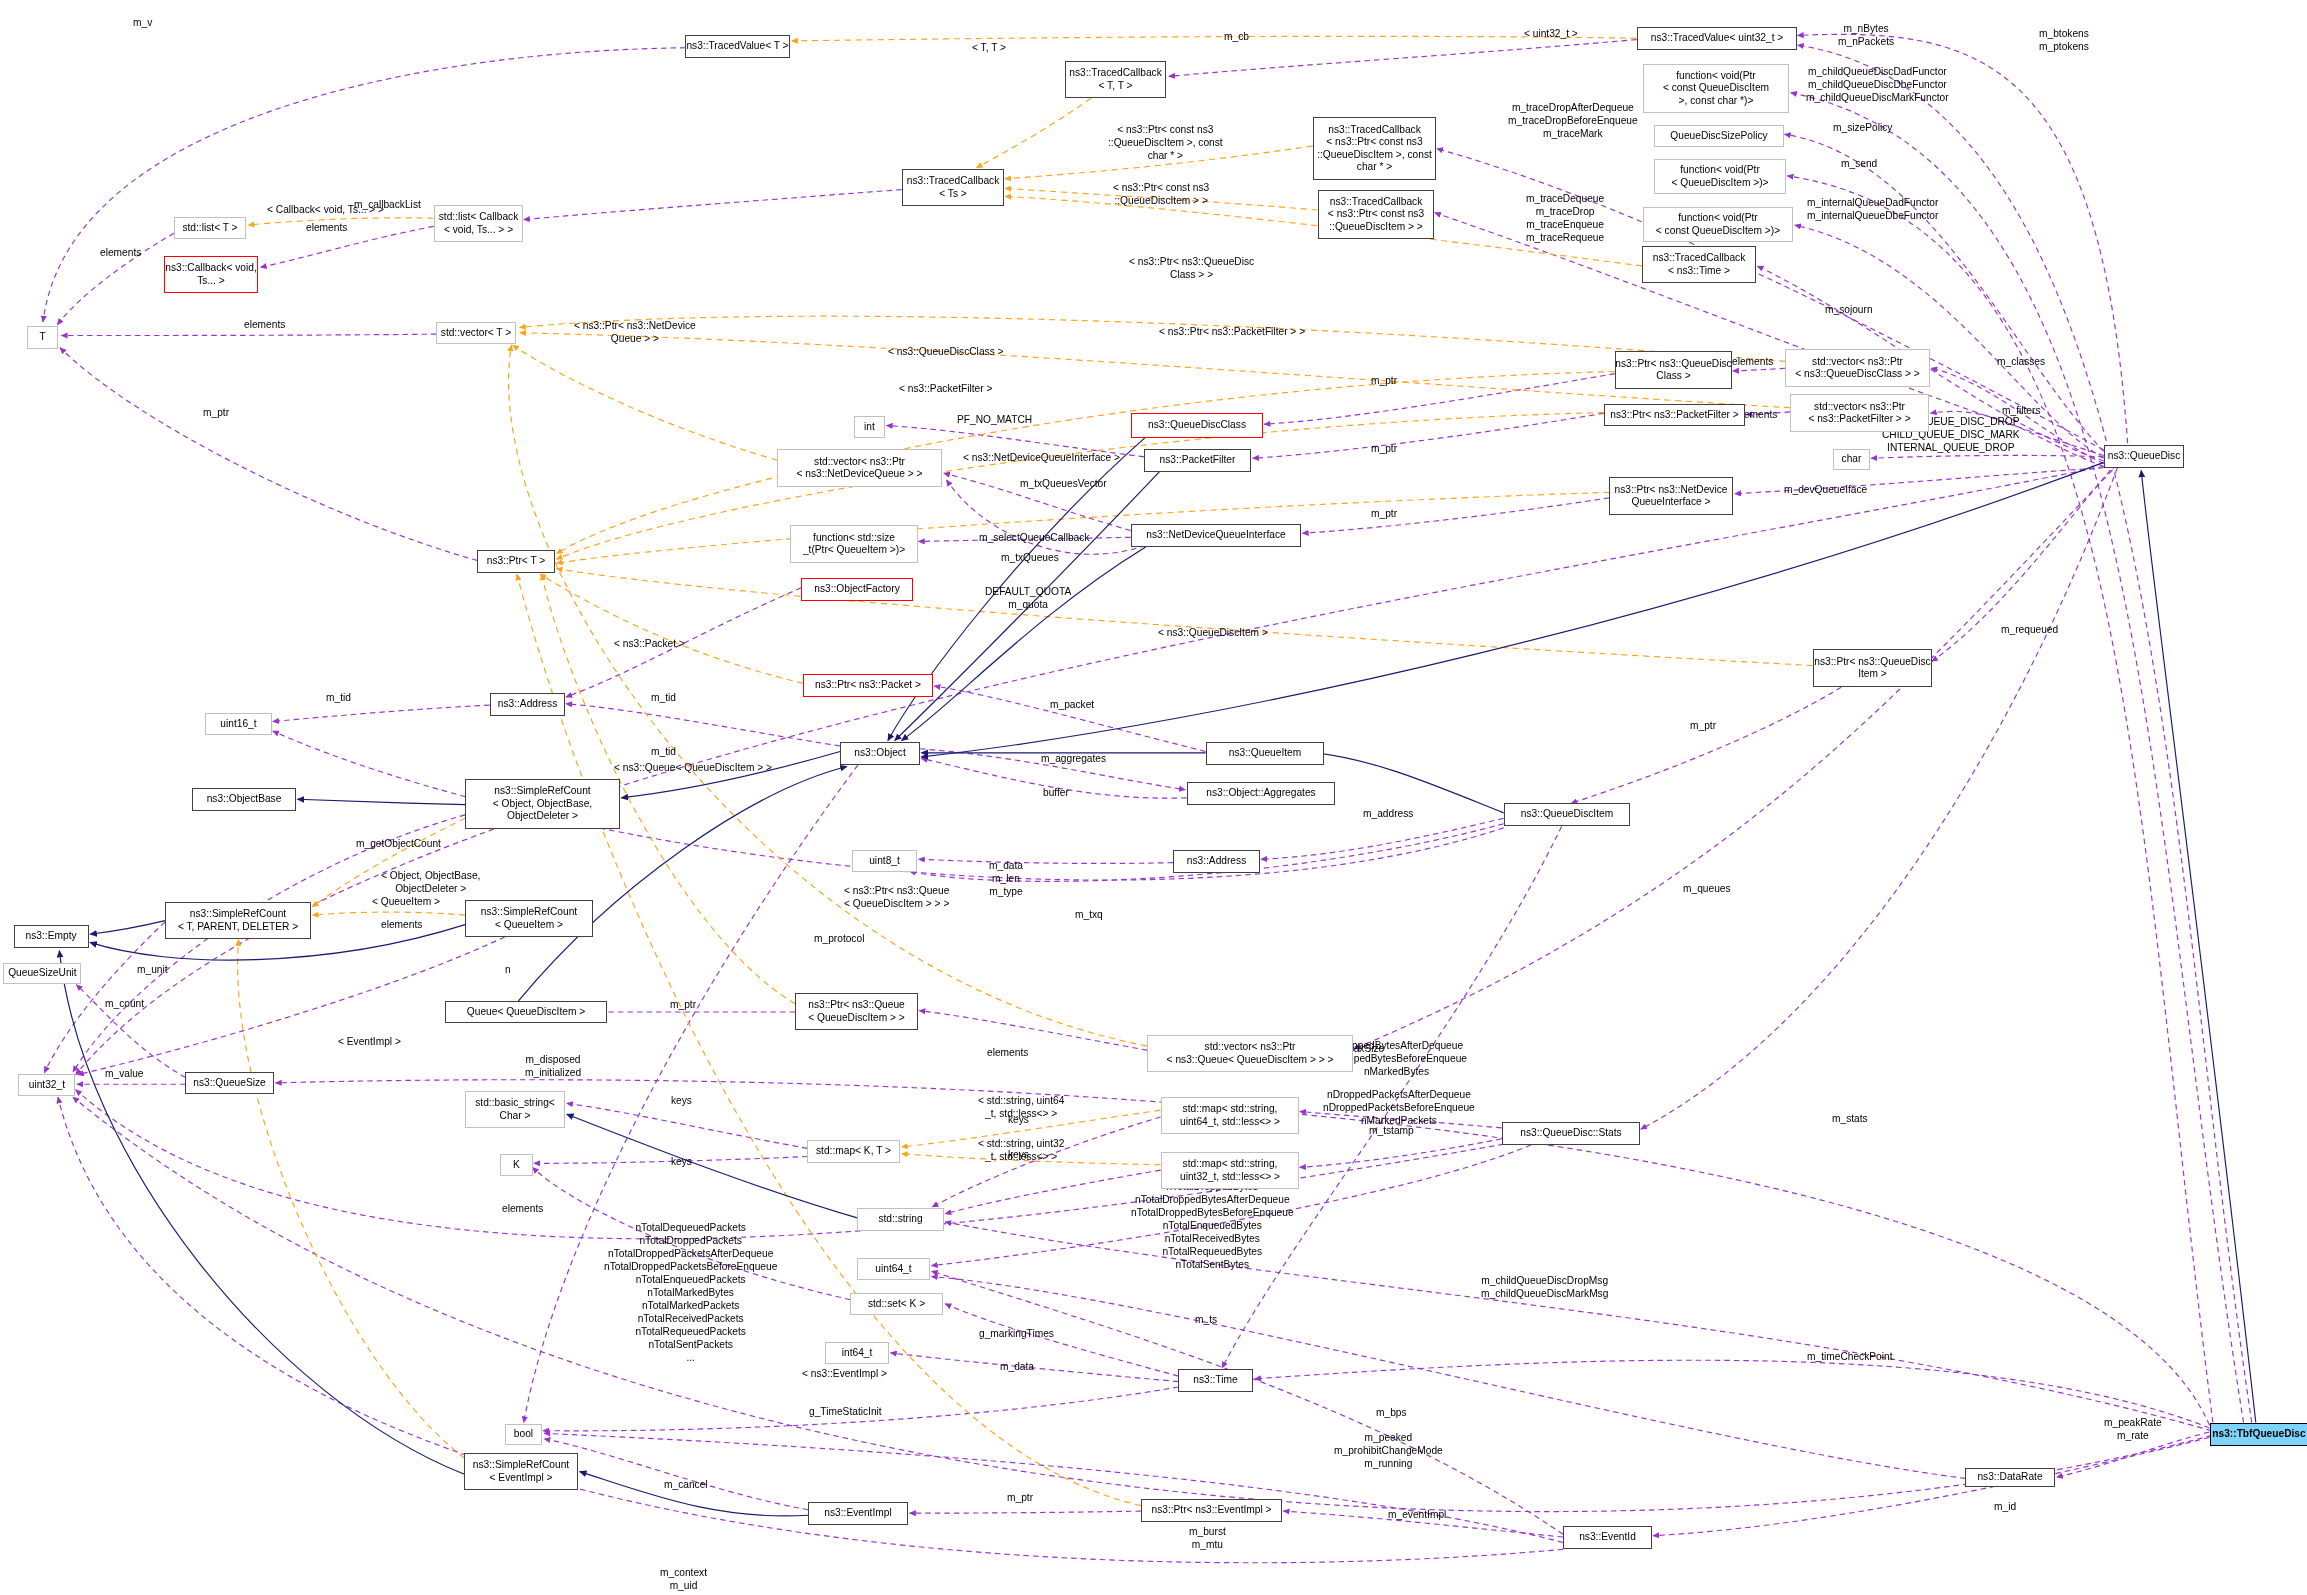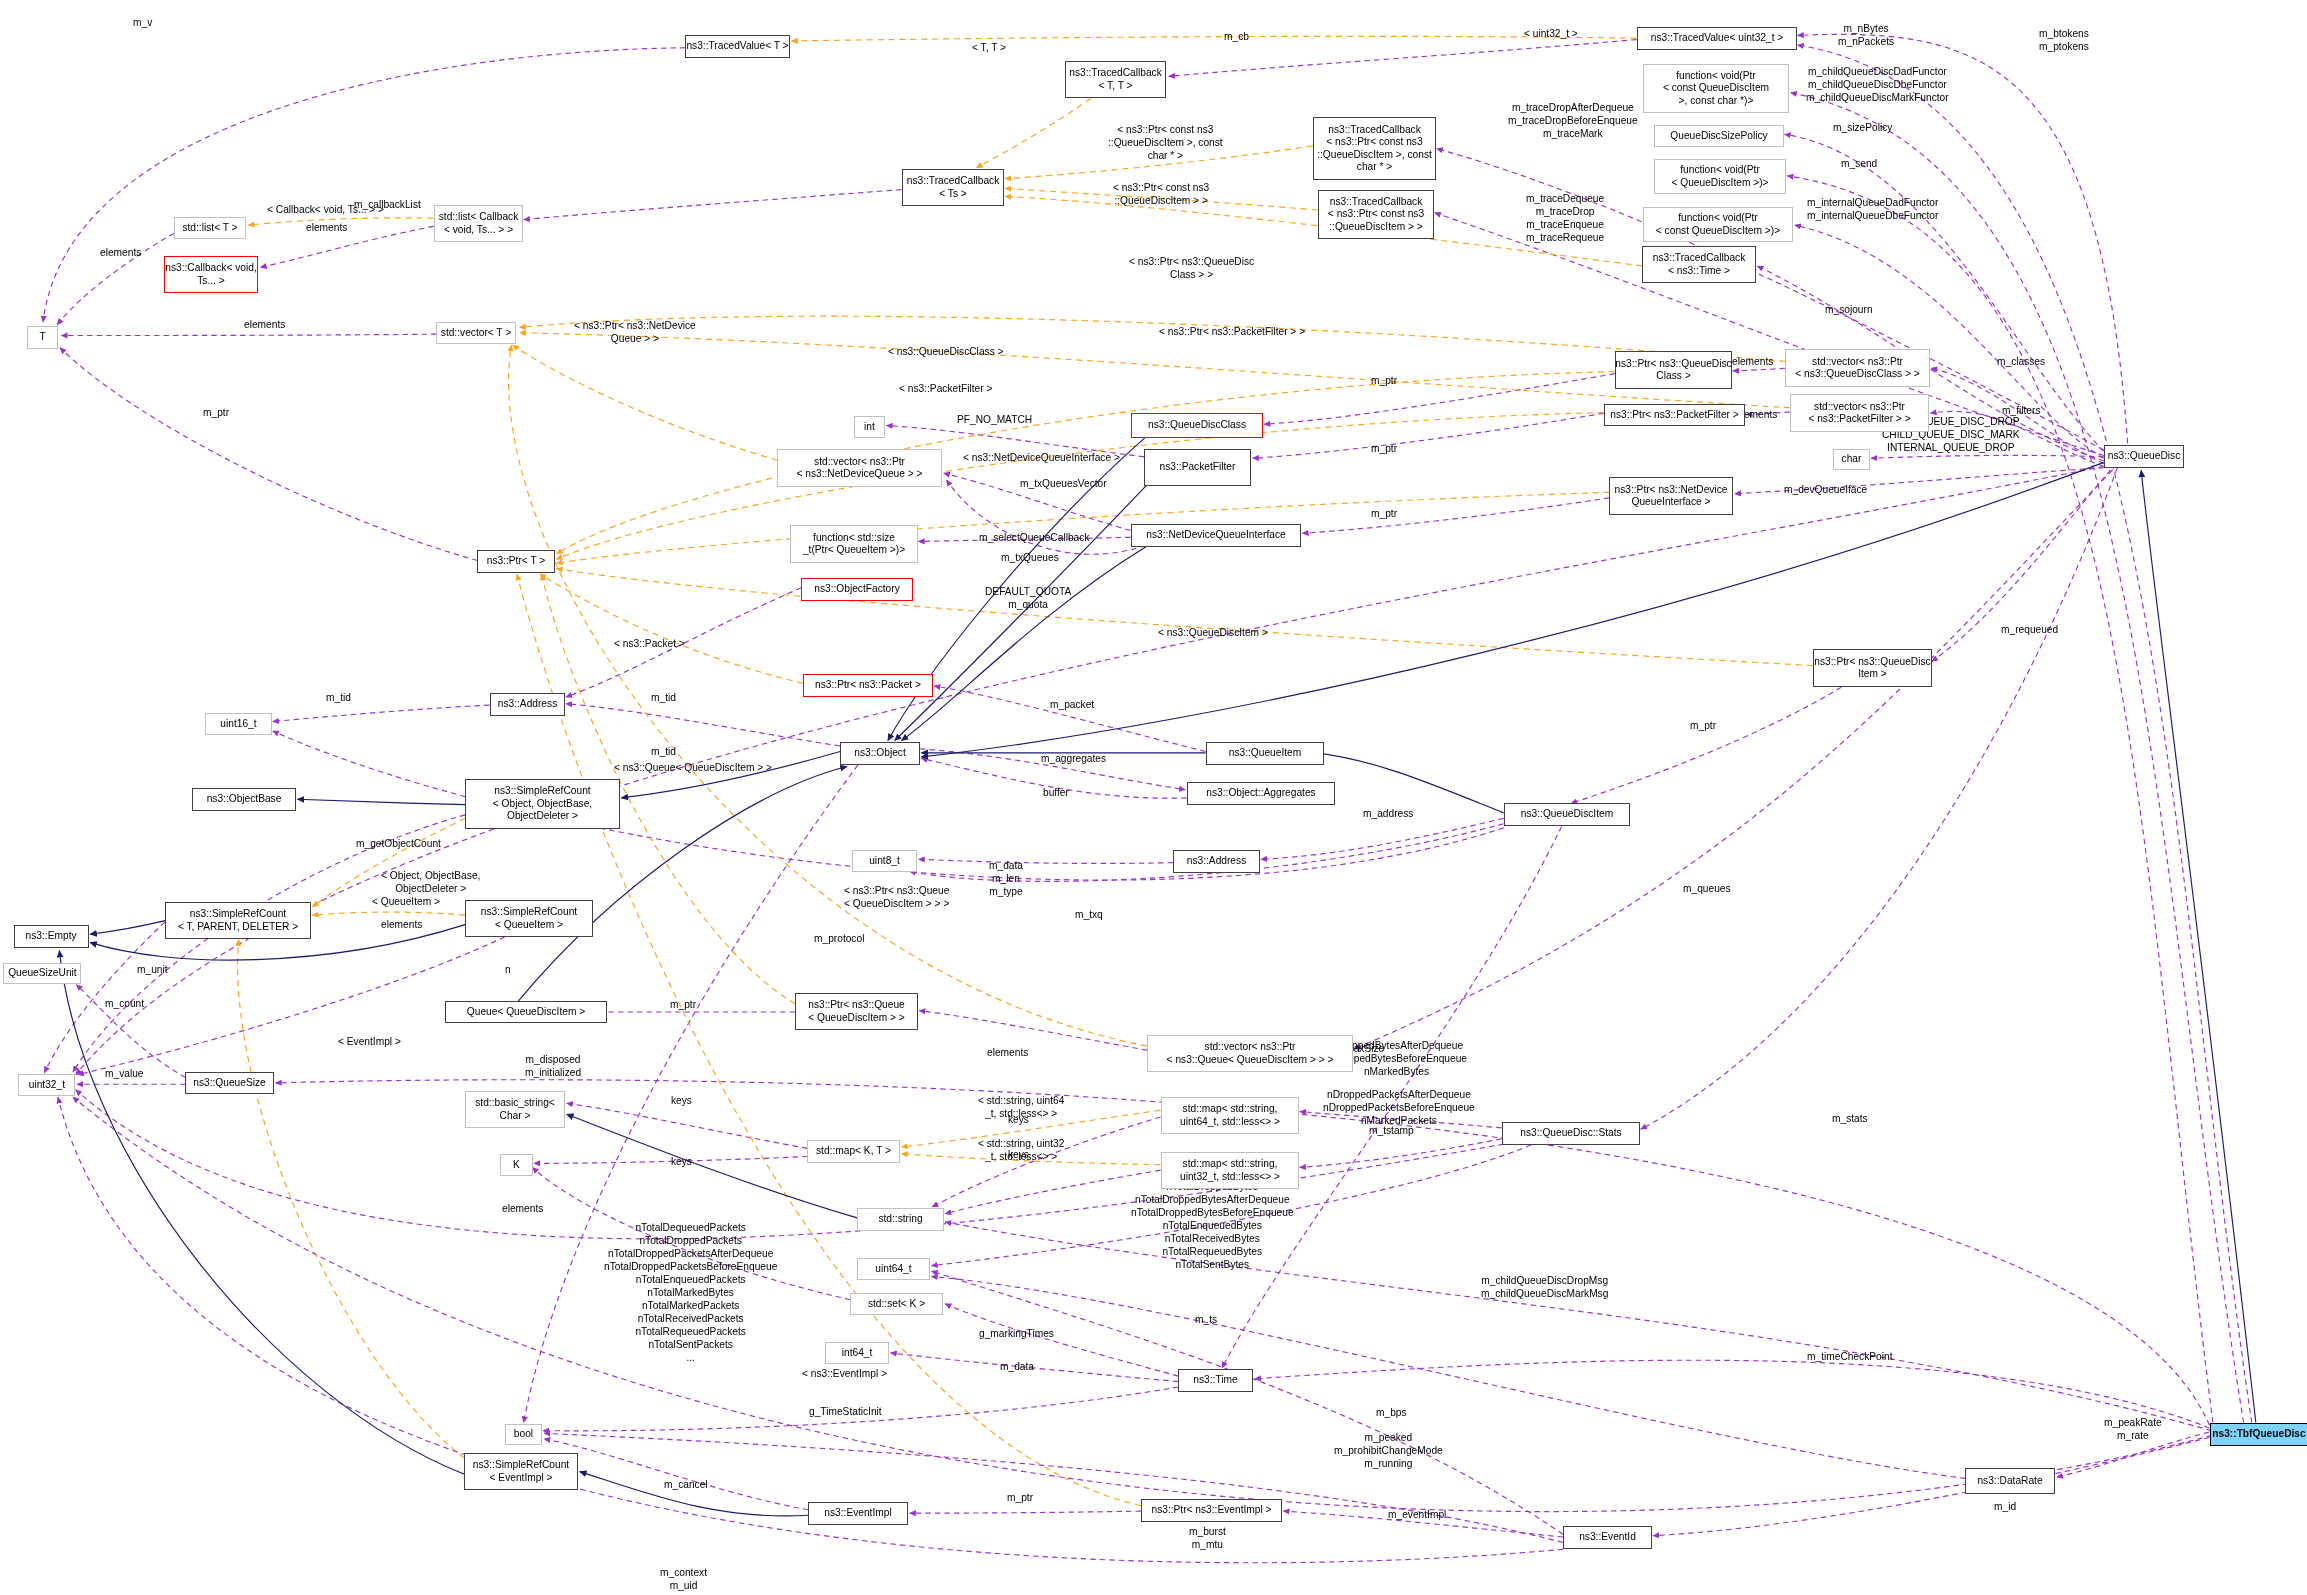--- a/index.html
+++ b/index.html
@@ -185,21 +185,21 @@
 &lt; ns3::QueueDiscClass &gt; &gt;</div>
     <div class="node c" style="left: 1604px; top: 404px; width: 141px; height: 22px;">ns3::Ptr&lt; ns3::PacketFilter &gt;</div>
     <div class="node t" style="left: 1790px; top: 394px; width: 139px; height: 38px;">std::vector&lt; ns3::Ptr
 &lt; ns3::PacketFilter &gt; &gt;</div>
     <div class="node t" style="left: 1833px; top: 449px; width: 37px; height: 20.5px;">char</div>
     <div class="node c" style="left: 2104px; top: 445px; width: 80px; height: 23px;">ns3::QueueDisc</div>
     <div class="node c" style="left: 1609px; top: 477px; width: 124px; height: 38px;">ns3::Ptr&lt; ns3::NetDevice
 QueueInterface &gt;</div>
     <div class="node t" style="left: 854px; top: 416px; width: 31px; height: 22px;">int</div>
     <div class="node r" style="left: 1131px; top: 413px; width: 132px; height: 24.6px;">ns3::QueueDiscClass</div>
-    <div class="node c" style="left: 1144px; top: 449px; width: 107px; height: 37px;">ns3::PacketFilter</div>
+    <div class="node c" style="left: 1144px; top: 449px; width: 107px; height: 23px;">ns3::PacketFilter</div>
     <div class="node t" style="left: 777px; top: 449px; width: 165px; height: 38px;">std::vector&lt; ns3::Ptr
 &lt; ns3::NetDeviceQueue &gt; &gt;</div>
     <div class="node c" style="left: 1131px; top: 524px; width: 170px; height: 23px;">ns3::NetDeviceQueueInterface</div>
     <div class="node t" style="left: 790px; top: 525px; width: 128px; height: 38px;">function&lt; std::size
 _t(Ptr&lt; QueueItem &gt;)&gt;</div>
     <div class="node c" style="left: 477px; top: 550px; width: 78px; height: 23px;">ns3::Ptr&lt; T &gt;</div>
     <div class="node r" style="left: 801px; top: 578px; width: 112px; height: 23px;">ns3::ObjectFactory</div>
     <div class="node r" style="left: 803px; top: 674px; width: 130px; height: 23px;">ns3::Ptr&lt; ns3::Packet &gt;</div>
     <div class="node c" style="left: 1813px; top: 649px; width: 119px; height: 38px;">ns3::Ptr&lt; ns3::QueueDisc
 Item &gt;</div>
@@ -241,21 +241,21 @@
     <div class="node t" style="left: 857px; top: 1258px; width: 73px; height: 22px;">uint64_t</div>
     <div class="node t" style="left: 850px; top: 1293px; width: 93px; height: 22px;">std::set&lt; K &gt;</div>
     <div class="node t" style="left: 825px; top: 1342px; width: 64px; height: 22px;">int64_t</div>
     <div class="node c" style="left: 1178px; top: 1369px; width: 75px; height: 23px;">ns3::Time</div>
     <div class="node t" style="left: 505px; top: 1424px; width: 37px; height: 20.5px;">bool</div>
     <div class="node c" style="left: 464px; top: 1453px; width: 114px; height: 37px;">ns3::SimpleRefCount
 &lt; EventImpl &gt;</div>
     <div class="node c" style="left: 808px; top: 1502px; width: 100px; height: 23px;">ns3::EventImpl</div>
     <div class="node c" style="left: 1141px; top: 1499px; width: 141px; height: 23px;">ns3::Ptr&lt; ns3::EventImpl &gt;</div>
     <div class="node c" style="left: 1563px; top: 1526px; width: 89px; height: 23px;">ns3::EventId</div>
-    <div class="node c" style="left: 1965px; top: 1468px; width: 90px; height: 26px;">ns3::DataRate</div>
+    <div class="node c" style="left: 1965px; top: 1468px; width: 90px; height: 19px;">ns3::DataRate</div>
     <div class="node m" style="left: 2210px; top: 1423px; width: 98px; height: 23px;">ns3::TbfQueueDisc</div>
     <div class="elabel" style="left: 133px; top: 16.4px;">m_v</div>
     <div class="elabel" style="left: 1224px; top: 30px;">m_cb</div>
     <div class="elabel" style="left: 972px; top: 41px;">&lt; T, T &gt;</div>
     <div class="elabel" style="left: 1524px; top: 27px;">&lt; uint32_t &gt;</div>
     <div class="elabel" style="left: 1838px; top: 22px;">m_nBytes
 m_nPackets</div>
     <div class="elabel" style="left: 2039px; top: 27px;">m_btokens
 m_ptokens</div>
     <div class="elabel" style="left: 1806px; top: 65px;">m_childQueueDiscDadFunctor

